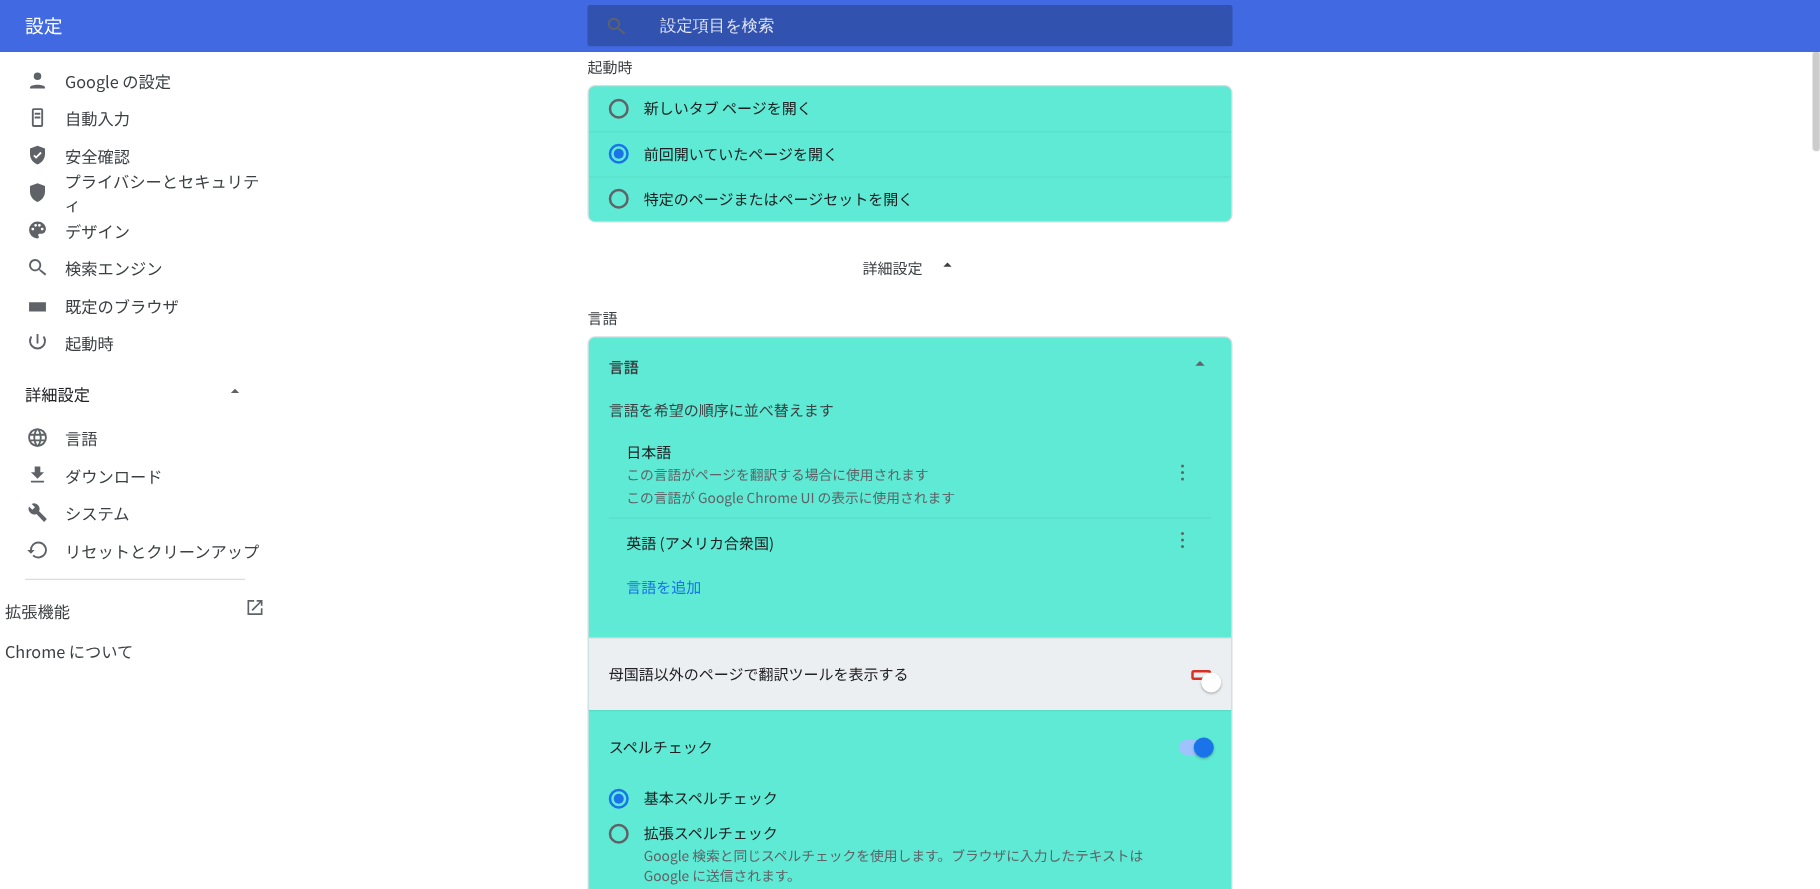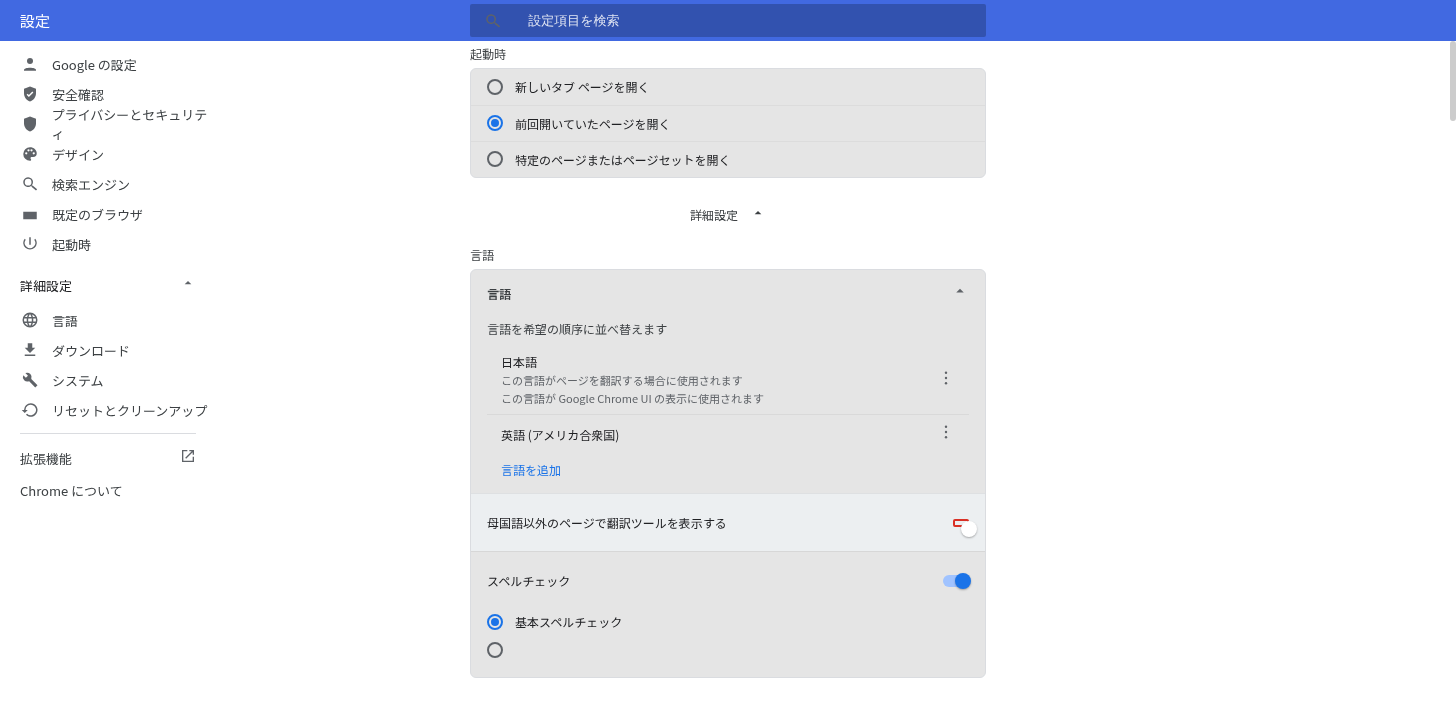--- a/index.html
+++ b/index.html
@@ -14,46 +14,46 @@
 .search-input::placeholder { color: rgba(255,255,255,0.85); }
 
 
 .sidebar { position: fixed; top: 41px; left: 0; bottom: 0; width: 216px; padding-top: 8px; }
 .nav-item { display: flex; align-items: center; height: 30px; padding-left: 20px; cursor: pointer; color: #5f6368; }
 .nav-icon { width: 20px; height: 20px; margin-right: 12px; display: flex; align-items: center; justify-content: center; }
 .nav-icon svg { width: 18px; height: 18px; fill: #5f6368; }
 .nav-label { font-size: 13px; color: #3c4043; }
 .nav-section { display: flex; align-items: center; justify-content: space-between; height: 40px; padding: 0 20px; color: #202124; font-size: 13px; cursor: pointer; margin-top: 6px; }
 .nav-sep { height: 1px; background: #dadce0; margin: 8px 20px; }
-.ext-item { display: flex; align-items: center; justify-content: space-between; height: 32px; padding: 0 20px; cursor: pointer; color: #3c4043; font-size: 13px; }
+.ext-item { display: flex; align-items: center; justify-content: space-between; height: 32px; padding: 0 4px; cursor: pointer; color: #3c4043; font-size: 13px; }
 
 
 .main { margin-left: 216px; padding-top: 41px; }
 .content { width: 516px; margin-left: 254px; }
 .section-h { font-size: 12px; color: #3c4043; padding: 4px 0 6px 0; }
-.card { border: 1px solid #dadce0; border-radius: 6px; background: #e5e5e5; }
+.card { border: 1px solid #dadce0; border-radius: 6px; background: #5eead4; }
 
 
 .radio-row { display: flex; align-items: center; min-height: 36px; padding: 0 16px; border-bottom: 1px solid transparent; cursor: pointer; }
 .card .radio-row + .radio-row { border-top: 1px solid rgba(0,0,0,0.04); }
 .radio { width: 16px; height: 16px; border: 2px solid #5f6368; border-radius: 50%; margin-right: 12px; position: relative; flex-shrink: 0; }
 .radio.checked { border-color: #1a73e8; }
 .radio.checked::after { content: ""; position: absolute; top: 2px; left: 2px; width: 8px; height: 8px; background: #1a73e8; border-radius: 50%; }
 .radio-label { font-size: 12px; color: #202124; }
 .radio-sub { font-size: 11px; color: #5f6368; margin-top: 2px; }
 
 .adv-divider { display: flex; align-items: center; justify-content: center; height: 40px; margin: 16px 0 8px 0; color: #3c4043; font-size: 12px; gap: 12px; cursor: pointer; }
 .adv-divider svg { width: 16px; height: 16px; fill: #3c4043; }
 
 
 .lang-head { display: flex; align-items: center; justify-content: space-between; padding: 12px 16px; cursor: pointer; }
 .lang-head-label { font-size: 12px; font-weight: 600; color: #3c4043; }
 .lang-head svg { width: 18px; height: 18px; fill: #5f6368; }
 .lang-desc { font-size: 12px; color: #3c4043; padding: 4px 16px 8px 16px; }
-.lang-list { padding: 0 16px 7px 16px; }
+.lang-list { padding: 0 16px 24px 16px; }
 .lang-item { display: flex; align-items: center; justify-content: space-between; padding: 8px 14px 8px 14px; border-top: 1px solid rgba(0,0,0,0.05); }
 .lang-item:first-child { border-top: none; }
 .lang-name { font-size: 12px; color: #202124; }
 .lang-sub { font-size: 11px; color: #5f6368; margin-top: 2px; }
 .lang-more svg { width: 18px; height: 18px; fill: #5f6368; cursor: pointer; }
 .add-lang { color: #1a73e8; font-size: 12px; padding: 8px 14px 8px 14px; cursor: pointer; }
 
 .toggle-row { display: flex; align-items: center; justify-content: space-between; padding: 20px 16px; border-top: 1px solid rgba(0,0,0,0.06); }
 .toggle-row.highlighted { background: #eceff1; }
 .toggle-label { font-size: 12px; color: #202124; }
@@ -89,20 +89,28 @@
 
 <div class="sidebar">
   <div class="nav-item">
     <span class="nav-icon">
         <svg viewBox="0 0 24 24">
           <circle cx="12" cy="8" r="4"></circle>
           <path d="M4 20c0-4 16-4 16 0v1H4z"></path>
         </svg>
       </span>
     <span class="nav-label">Google の設定</span>
+  </div>
+  <div class="nav-item">
+    <span class="nav-icon">
+        <svg viewBox="0 0 24 24">
+          <path d="M16 2H8a2 2 0 0 0-2 2v16a2 2 0 0 0 2 2h8a2 2 0 0 0 2-2V4a2 2 0 0 0-2-2zm0 18H8V4h8zM9 7h6v2H9zm0 4h6v2H9z"></path>
+        </svg>
+      </span>
+    <span class="nav-label">自動入力</span>
   </div>
   <div class="nav-item">
     <span class="nav-icon">
         <svg viewBox="0 0 24 24">
           <path d="M12 2 4 5v6c0 5 3.4 9.7 8 11 4.6-1.3 8-6 8-11V5l-8-3zm-1.5 14-3-3 1.4-1.4 1.6 1.6 4.6-4.6 1.4 1.4-6 6z"></path>
         </svg>
       </span>
     <span class="nav-label">安全確認</span>
   </div>
   <div class="nav-item">
@@ -274,20 +282,24 @@
 
       <div class="spell-rows">
         <div class="radio-row">
           <span class="radio checked"></span>
           <div class="radio-body">
             <span class="radio-label">基本スペルチェック</span>
           </div>
         </div>
         <div class="radio-row">
           <span class="radio"></span>
+          <div class="radio-body">
+            <span class="radio-label">拡張スペルチェック</span>
+            <span class="radio-sub">Google 検索と同じスペルチェックを使用します。ブラウザに入力したテキストは Google に送信されます。</span>
+          </div>
         </div>
       </div>
     </div>
 
   </div>
 </div>
 
 <div class="scroll-ind"></div>
 
 </body></html>

